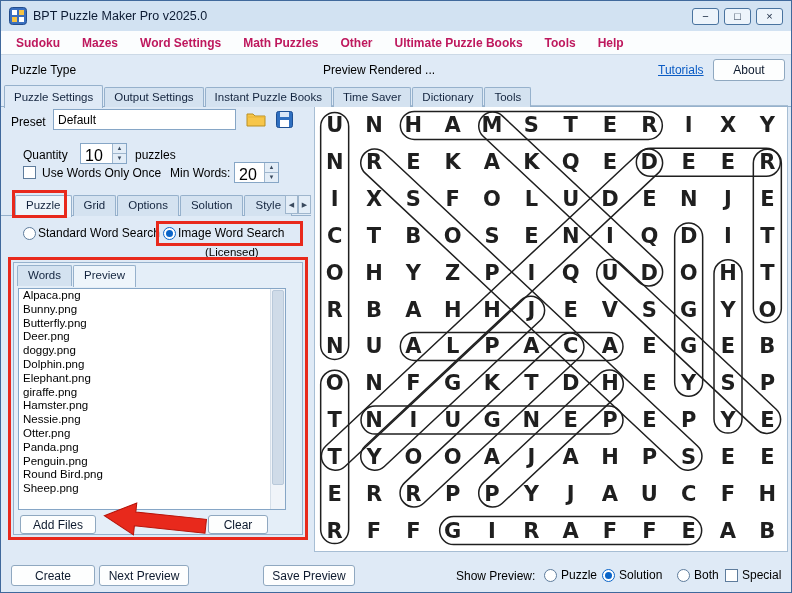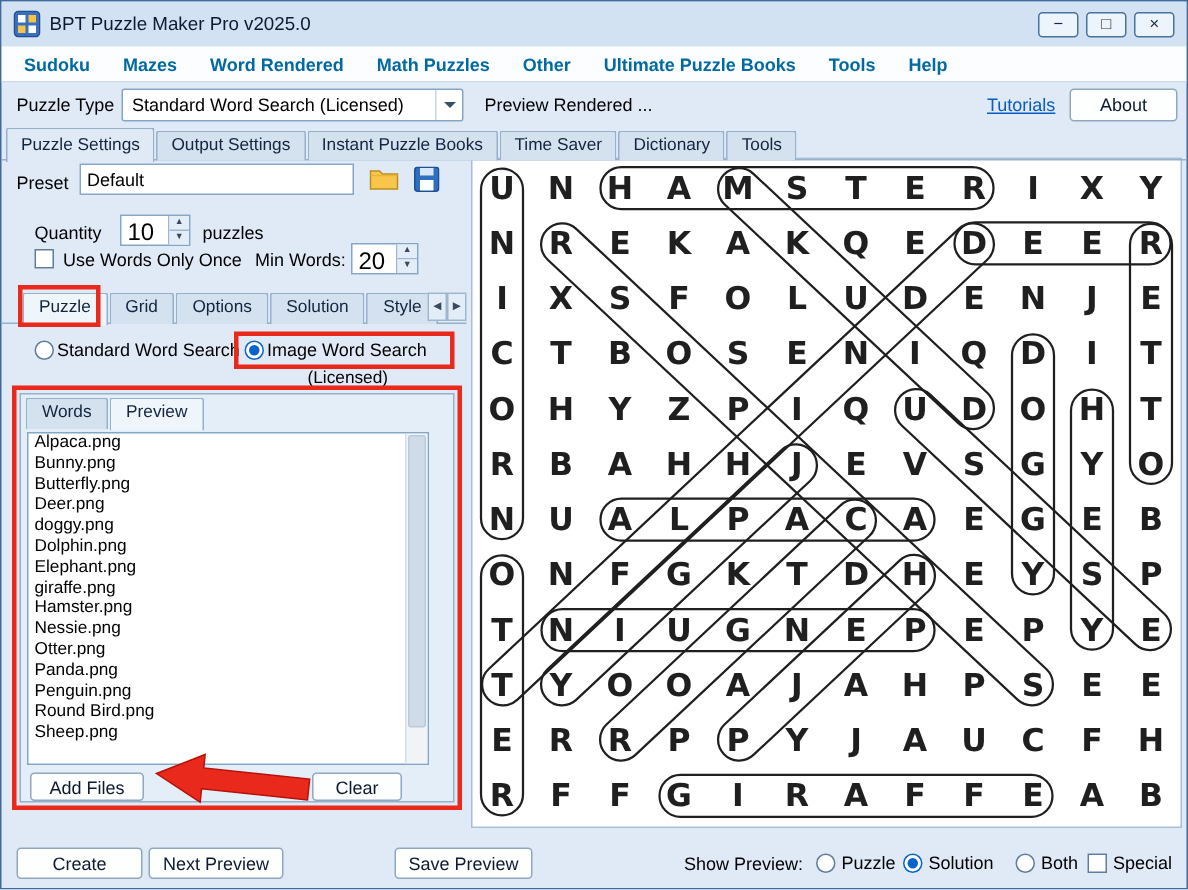--- a/index.html
+++ b/index.html
@@ -7,21 +7,21 @@
   .app { position: relative; width: 792px; height: 593px; background: #dfeaf6; border: 1px solid #40699c; overflow: hidden; }
 
   
   .titlebar { position: absolute; left: 0; top: 0; right: 0; height: 30px; background: #d2e2f2; display: flex; align-items: center; gap: 6px; padding: 4px 8px; }
   .title { font-size: 12.5px; color: #0c1b33; }
   .winbtns { margin-left: auto; display: flex; gap: 5px; }
   .winbtn { width: 27px; height: 17px; border: 1px solid #49739f; border-radius: 3px; background: #edf4fb; font-size: 11px; line-height: 14px; text-align: center; color: #16273f; }
 
   
   .menubar { position: absolute; top: 30px; left: 0; right: 0; height: 24px; background: #fbfdfe; border-bottom: 1px solid #ccd9e6; display: flex; align-items: center; padding: 0 4px; }
-  .menu-item { font-size: 12px; font-weight: bold; color: #0369a1; padding: 3px 11px; white-space: nowrap; }
+  .menu-item { font-size: 12px; font-weight: bold; color: #be185d; padding: 3px 11px; white-space: nowrap; }
 
   
   .typebar { position: absolute; top: 54px; left: 0; right: 0; height: 29px; }
   .label { font-size: 12px; color: #000; position: absolute; white-space: nowrap; }
   #puzzle-type-label { left: 10px; top: 8px; }
   .combo { position: absolute; left: 80px; top: 4px; width: 228px; height: 22px; background: #fff; border: 1px solid #86a6c6; border-radius: 2px; }
   .combo-value { font-size: 12px; padding: 3px 20px 3px 6px; white-space: nowrap; overflow: hidden; }
   .combo-arrow { position: absolute; right: 0; top: 0; bottom: 0; width: 18px; border-left: 1px solid #c6d6e6; display: flex; align-items: center; justify-content: center; }
   .combo-arrow::after { content: ""; border: 4px solid transparent; border-top-color: #35506e; margin-top: 4px; }
   #preview-status { left: 322px; top: 8px; }
@@ -125,34 +125,30 @@
     <div class="winbtns">
       <div class="winbtn">−</div>
       <div class="winbtn">□</div>
       <div class="winbtn">×</div>
     </div>
   </div>
 
   <div class="menubar" id="menu-bar">
       <div class="menu-item">Sudoku</div>
       <div class="menu-item">Mazes</div>
-      <div class="menu-item">Word Rendered</div>
+      <div class="menu-item">Word Settings</div>
       <div class="menu-item">Math Puzzles</div>
       <div class="menu-item">Other</div>
       <div class="menu-item">Ultimate Puzzle Books</div>
       <div class="menu-item">Tools</div>
       <div class="menu-item">Help</div>
     </div>
 
   <div class="typebar">
     <span class="label" id="puzzle-type-label">Puzzle Type</span>
-    <div class="combo">
-      <div class="combo-value">Standard Word Search (Licensed)</div>
-      <div class="combo-arrow"></div>
-    </div>
     <span class="label" id="preview-status">Preview Rendered ...</span>
     <a href="#" id="tutorials-link" style="color: rgb(10, 91, 196);">Tutorials</a>
     <div class="btn" id="about-button">About</div>
   </div>
 
   <div class="maintabs" id="main-tabs">
       <div class="tab  active">Puzzle Settings</div>
       <div class="tab ">Output Settings</div>
       <div class="tab ">Instant Puzzle Books</div>
       <div class="tab ">Time Saver</div>

